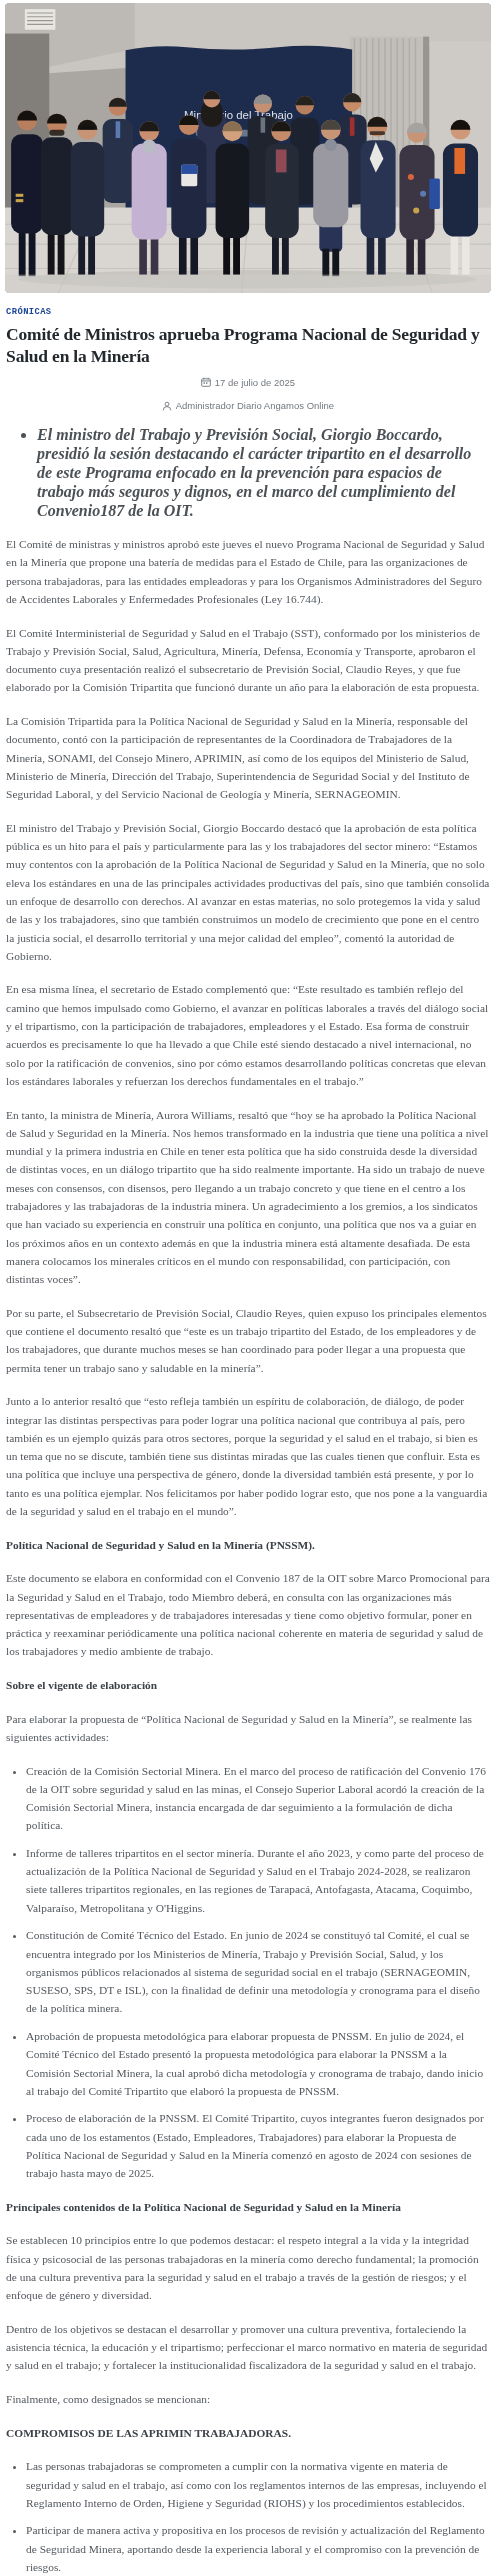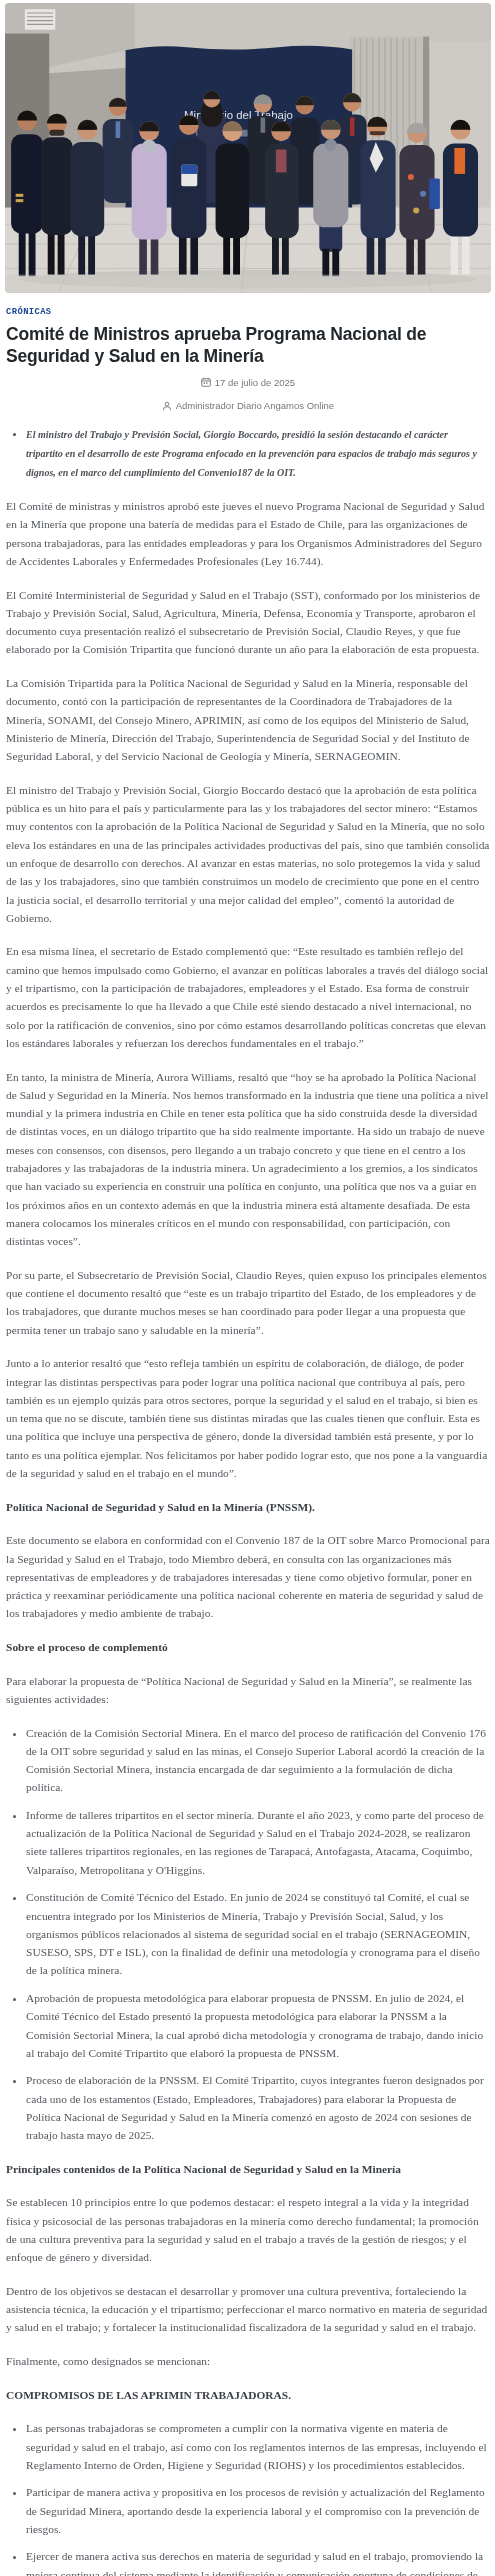--- a/index.html
+++ b/index.html
@@ -23,21 +23,21 @@
   .category{
     margin:13.7px 0 0 0;
     font-family:Liberation Mono, monospace;
     font-weight:700;
     font-size:8.8px;
     letter-spacing:0.4px;
     color:#1b4596;
   }
   h1.title{
     margin:6.1px 0 0 0;
-    font-family:Liberation Sans, sans-serif;
+    font-family:Liberation Serif, serif;
     font-weight:700;
     font-size:17.5px;
     line-height:1.28;
     color:#23282d;
     letter-spacing:-0.2px;
   }
   .meta{
     display:flex;
     align-items:center;
     gap:12.2px;
@@ -49,24 +49,24 @@
   }
   .meta .m-item{display:flex;align-items:center;gap:3.8px;}
   .meta svg{display:block;}
   ul.lead-list{
     margin:0 0 15.3px 0;
     padding:0 3.1px 0 20px;
   }
   ul.lead-list li{
     font-weight:700;
     font-style:italic;
-    font-size:10px;
+    font-size:16px;
     line-height:19px;
     color:#4c5156;
-    margin:0;
+    margin:11px;
   }
   .para{
     margin:0 0 15.3px 0;
     font-size:11.4px;
     line-height:18.3px;
     color:#53585e;
   }
   .subhead{
     margin:0 0 15.3px 0;
     font-size:11.4px;
@@ -307,21 +307,21 @@
       <p class="para">El Comité de ministras y ministros aprobó este jueves el nuevo Programa Nacional de Seguridad y Salud en la Minería que propone una batería de medidas para el Estado de Chile, para las organizaciones de persona trabajadoras, para las entidades empleadoras y para los Organismos Administradores del Seguro de Accidentes Laborales y Enfermedades Profesionales (Ley 16.744).</p>
       <p class="para">El Comité Interministerial de Seguridad y Salud en el Trabajo (SST), conformado por los ministerios de Trabajo y Previsión Social, Salud, Agricultura, Minería, Defensa, Economía y Transporte, aprobaron el documento cuya presentación realizó el subsecretario de Previsión Social, Claudio Reyes, y que fue elaborado por la Comisión Tripartita que funcionó durante un año para la elaboración de esta propuesta.</p>
       <p class="para">La Comisión Tripartida para la Política Nacional de Seguridad y Salud en la Minería, responsable del documento, contó con la participación de representantes de la Coordinadora de Trabajadores de la Minería, SONAMI, del Consejo Minero, APRIMIN, así como de los equipos del Ministerio de Salud, Ministerio de Minería, Dirección del Trabajo, Superintendencia de Seguridad Social y del Instituto de Seguridad Laboral, y del Servicio Nacional de Geología y Minería, SERNAGEOMIN.</p>
       <p class="para">El ministro del Trabajo y Previsión Social, Giorgio Boccardo destacó que la aprobación de esta política pública es un hito para el país y particularmente para las y los trabajadores del sector minero: “Estamos muy contentos con la aprobación de la Política Nacional de Seguridad y Salud en la Minería, que no solo eleva los estándares en una de las principales actividades productivas del país, sino que también consolida un enfoque de desarrollo con derechos. Al avanzar en estas materias, no solo protegemos la vida y salud de las y los trabajadores, sino que también construimos un modelo de crecimiento que pone en el centro la justicia social, el desarrollo territorial y una mejor calidad del empleo”, comentó la autoridad de Gobierno.</p>
       <p class="para">En esa misma línea, el secretario de Estado complementó que: “Este resultado es también reflejo del camino que hemos impulsado como Gobierno, el avanzar en políticas laborales a través del diálogo social y el tripartismo, con la participación de trabajadores, empleadores y el Estado. Esa forma de construir acuerdos es precisamente lo que ha llevado a que Chile esté siendo destacado a nivel internacional, no solo por la ratificación de convenios, sino por cómo estamos desarrollando políticas concretas que elevan los estándares laborales y refuerzan los derechos fundamentales en el trabajo.”</p>
       <p class="para">En tanto, la ministra de Minería, Aurora Williams, resaltó que “hoy se ha aprobado la Política Nacional de Salud y Seguridad en la Minería. Nos hemos transformado en la industria que tiene una política a nivel mundial y la primera industria en Chile en tener esta política que ha sido construida desde la diversidad de distintas voces, en un diálogo tripartito que ha sido realmente importante. Ha sido un trabajo de nueve meses con consensos, con disensos, pero llegando a un trabajo concreto y que tiene en el centro a los trabajadores y las trabajadoras de la industria minera. Un agradecimiento a los gremios, a los sindicatos que han vaciado su experiencia en construir una política en conjunto, una política que nos va a guiar en los próximos años en un contexto además en que la industria minera está altamente desafiada. De esta manera colocamos los minerales críticos en el mundo con responsabilidad, con participación, con distintas voces”.</p>
       <p class="para">Por su parte, el Subsecretario de Previsión Social, Claudio Reyes, quien expuso los principales elementos que contiene el documento resaltó que “este es un trabajo tripartito del Estado, de los empleadores y de los trabajadores, que durante muchos meses se han coordinado para poder llegar a una propuesta que permita tener un trabajo sano y saludable en la minería”.</p>
       <p class="para">Junto a lo anterior resaltó que “esto refleja también un espíritu de colaboración, de diálogo, de poder integrar las distintas perspectivas para poder lograr una política nacional que contribuya al país, pero también es un ejemplo quizás para otros sectores, porque la seguridad y el salud en el trabajo, si bien es un tema que no se discute, también tiene sus distintas miradas que las cuales tienen que confluir. Esta es una política que incluye una perspectiva de género, donde la diversidad también está presente, y por lo tanto es una política ejemplar. Nos felicitamos por haber podido lograr esto, que nos pone a la vanguardia de la seguridad y salud en el trabajo en el mundo”.</p>
       <p class="subhead">Política Nacional de Seguridad y Salud en la Minería (PNSSM).</p>
       <p class="para">Este documento se elabora en conformidad con el Convenio 187 de la OIT sobre Marco Promocional para la Seguridad y Salud en el Trabajo, todo Miembro deberá, en consulta con las organizaciones más representativas de empleadores y de trabajadores interesadas y tiene como objetivo formular, poner en práctica y reexaminar periódicamente una política nacional coherente en materia de seguridad y salud de los trabajadores y medio ambiente de trabajo.</p>
-      <p class="subhead">Sobre el proceso de complementó</p>
+      <p class="subhead">Sobre el vigente de elaboración</p>
       <p class="para">Para elaborar la propuesta de “Política Nacional de Seguridad y Salud en la Minería”, se realmente las siguientes actividades:</p>
       <ul class="blist">
         <li>Creación de la Comisión Sectorial Minera. En el marco del proceso de ratificación del Convenio 176 de la OIT sobre seguridad y salud en las minas, el Consejo Superior Laboral acordó la creación de la Comisión Sectorial Minera, instancia encargada de dar seguimiento a la formulación de dicha política.</li>
         <li>Informe de talleres tripartitos en el sector minería. Durante el año 2023, y como parte del proceso de actualización de la Política Nacional de Seguridad y Salud en el Trabajo 2024-2028, se realizaron siete talleres tripartitos regionales, en las regiones de Tarapacá, Antofagasta, Atacama, Coquimbo, Valparaíso, Metropolitana y O'Higgins.</li>
         <li>Constitución de Comité Técnico del Estado. En junio de 2024 se constituyó tal Comité, el cual se encuentra integrado por los Ministerios de Minería, Trabajo y Previsión Social, Salud, y los organismos públicos relacionados al sistema de seguridad social en el trabajo (SERNAGEOMIN, SUSESO, SPS, DT e ISL), con la finalidad de definir una metodología y cronograma para el diseño de la política minera.</li>
         <li>Aprobación de propuesta metodológica para elaborar propuesta de PNSSM. En julio de 2024, el Comité Técnico del Estado presentó la propuesta metodológica para elaborar la PNSSM a la Comisión Sectorial Minera, la cual aprobó dicha metodología y cronograma de trabajo, dando inicio al trabajo del Comité Tripartito que elaboró la propuesta de PNSSM.</li>
         <li>Proceso de elaboración de la PNSSM. El Comité Tripartito, cuyos integrantes fueron designados por cada uno de los estamentos (Estado, Empleadores, Trabajadores) para elaborar la Propuesta de Política Nacional de Seguridad y Salud en la Minería comenzó en agosto de 2024 con sesiones de trabajo hasta mayo de 2025.</li>
       </ul>
       <p class="subhead">Principales contenidos de la Política Nacional de Seguridad y Salud en la Minería</p>
       <p class="para">Se establecen 10 principios entre lo que podemos destacar: el respeto integral a la vida y la integridad física y psicosocial de las personas trabajadoras en la minería como derecho fundamental; la promoción de una cultura preventiva para la seguridad y salud en el trabajo a través de la gestión de riesgos; y el enfoque de género y diversidad.</p>

